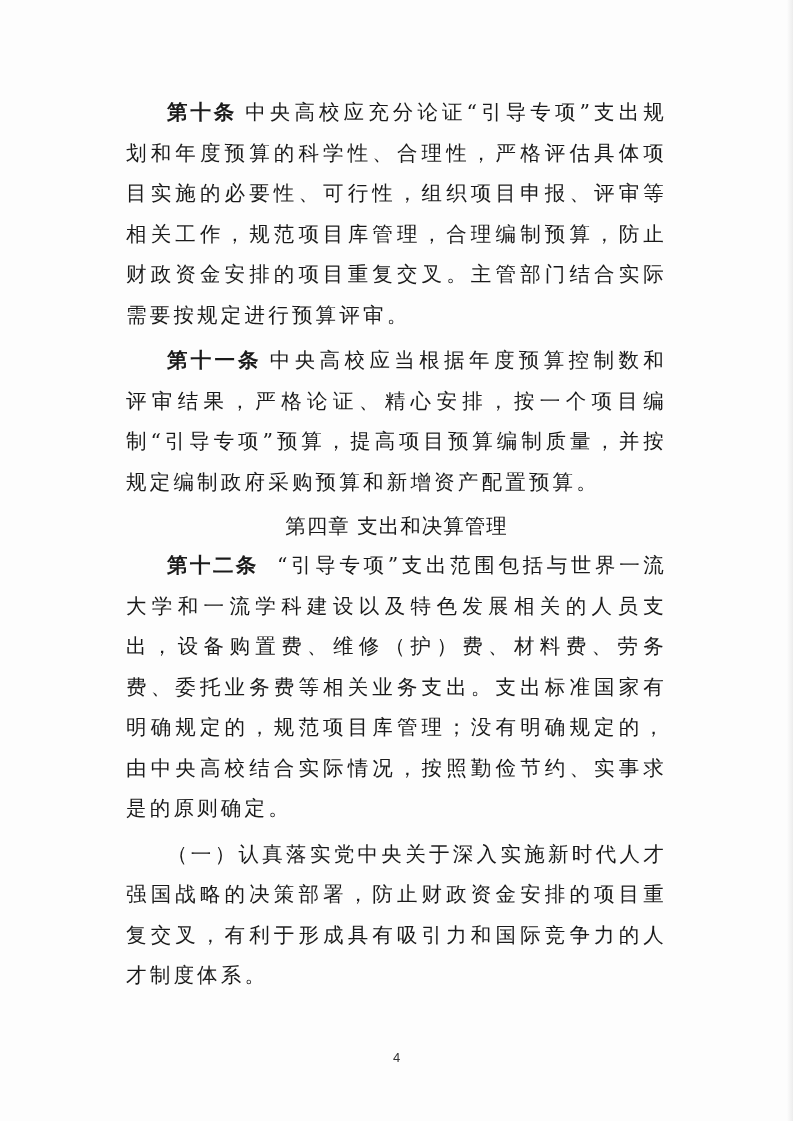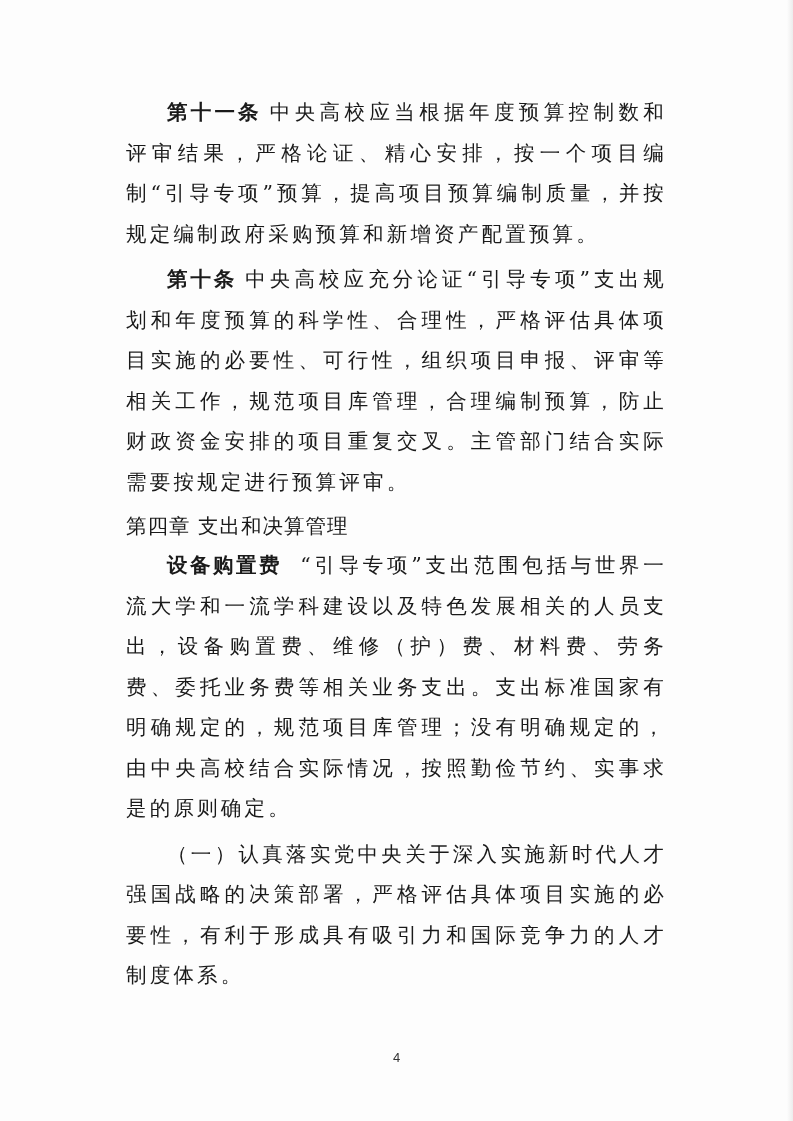--- a/index.html
+++ b/index.html
@@ -8,35 +8,35 @@
     font-family: "DejaVu Serif", "Liberation Serif", serif; color: #1a1a1a;
   }
   .page { position: absolute; left: 0; top: 0; width: 793px; height: 1121px; }
   .content {
     position: absolute; left: 126px; top: 92px; width: 541px;
     font-size: 20.5px; line-height: 40.5px; letter-spacing: 3.2px; text-align: justify;
   }
   .para { text-indent: 41px; margin: 0 0 5px 0; }
   .para b { font-family: "DejaVu Sans", "Liberation Sans", sans-serif; font-weight: bold; letter-spacing: 2px; margin-right: 8px; }
   .chapter {
-    font-family: "DejaVu Sans", "Liberation Sans", sans-serif;
+    text-align: center; font-family: "DejaVu Sans", "Liberation Sans", sans-serif;
     font-size: 20.5px; letter-spacing: 1px; margin: 0; line-height: 38px;
   }
   .page-number {
     position: absolute; left: 0; width: 793px; top: 1050px; text-align: center;
     font-family: "Liberation Sans", sans-serif; font-size: 13px; color: #333;
   }
   .edge-right { position: absolute; right: 0; top: 0; width: 6px; height: 1121px; background: linear-gradient(to right, #fdfdfd, #ececec); }
 </style>
 </head>
 <body>
 
 <div class="page">
   <div class="content">
+    <p class="para"><b>第十条</b><span>中央高校应充分论证“引导专项”支出规划和年度预算的科学性、合理性，严格评估具体项目实施的必要性、可行性，组织项目申报、评审等相关工作，规范项目库管理，合理编制预算，防止财政资金安排的项目重复交叉。主管部门结合实际需要按规定进行预算评审。</span></p>
     <p class="para"><b>第十一条</b><span>中央高校应当根据年度预算控制数和评审结果，严格论证、精心安排，按一个项目编制“引导专项”预算，提高项目预算编制质量，并按规定编制政府采购预算和新增资产配置预算。</span></p>
-    <p class="para"><b>第十条</b><span>中央高校应充分论证“引导专项”支出规划和年度预算的科学性、合理性，严格评估具体项目实施的必要性、可行性，组织项目申报、评审等相关工作，规范项目库管理，合理编制预算，防止财政资金安排的项目重复交叉。主管部门结合实际需要按规定进行预算评审。</span></p>
     <p class="chapter">第四章  支出和决算管理</p>
-    <p class="para"><b>设备购置费</b><span> “引导专项”支出范围包括与世界一流大学和一流学科建设以及特色发展相关的人员支出，设备购置费、维修（护）费、材料费、劳务费、委托业务费等相关业务支出。支出标准国家有明确规定的，规范项目库管理；没有明确规定的，由中央高校结合实际情况，按照勤俭节约、实事求是的原则确定。</span></p>
-    <p class="para">（一）认真落实党中央关于深入实施新时代人才强国战略的决策部署，严格评估具体项目实施的必要性，有利于形成具有吸引力和国际竞争力的人才制度体系。</p>
+    <p class="para"><b>第十二条</b><span> “引导专项”支出范围包括与世界一流大学和一流学科建设以及特色发展相关的人员支出，设备购置费、维修（护）费、材料费、劳务费、委托业务费等相关业务支出。支出标准国家有明确规定的，规范项目库管理；没有明确规定的，由中央高校结合实际情况，按照勤俭节约、实事求是的原则确定。</span></p>
+    <p class="para">（一）认真落实党中央关于深入实施新时代人才强国战略的决策部署，防止财政资金安排的项目重复交叉，有利于形成具有吸引力和国际竞争力的人才制度体系。</p>
   </div>
   <div class="page-number">4</div>
   <div class="edge-right"></div>
 </div>
 
 </body></html>

